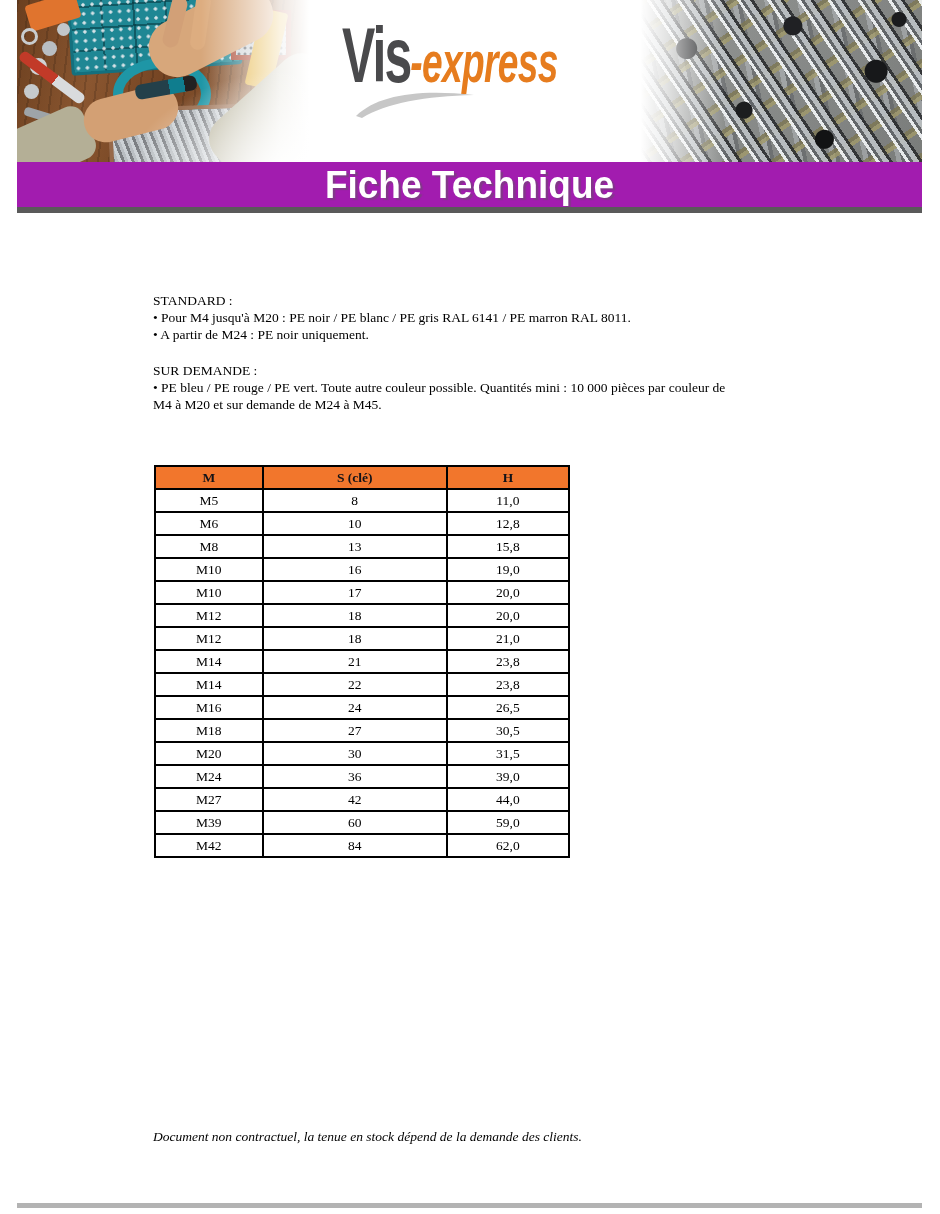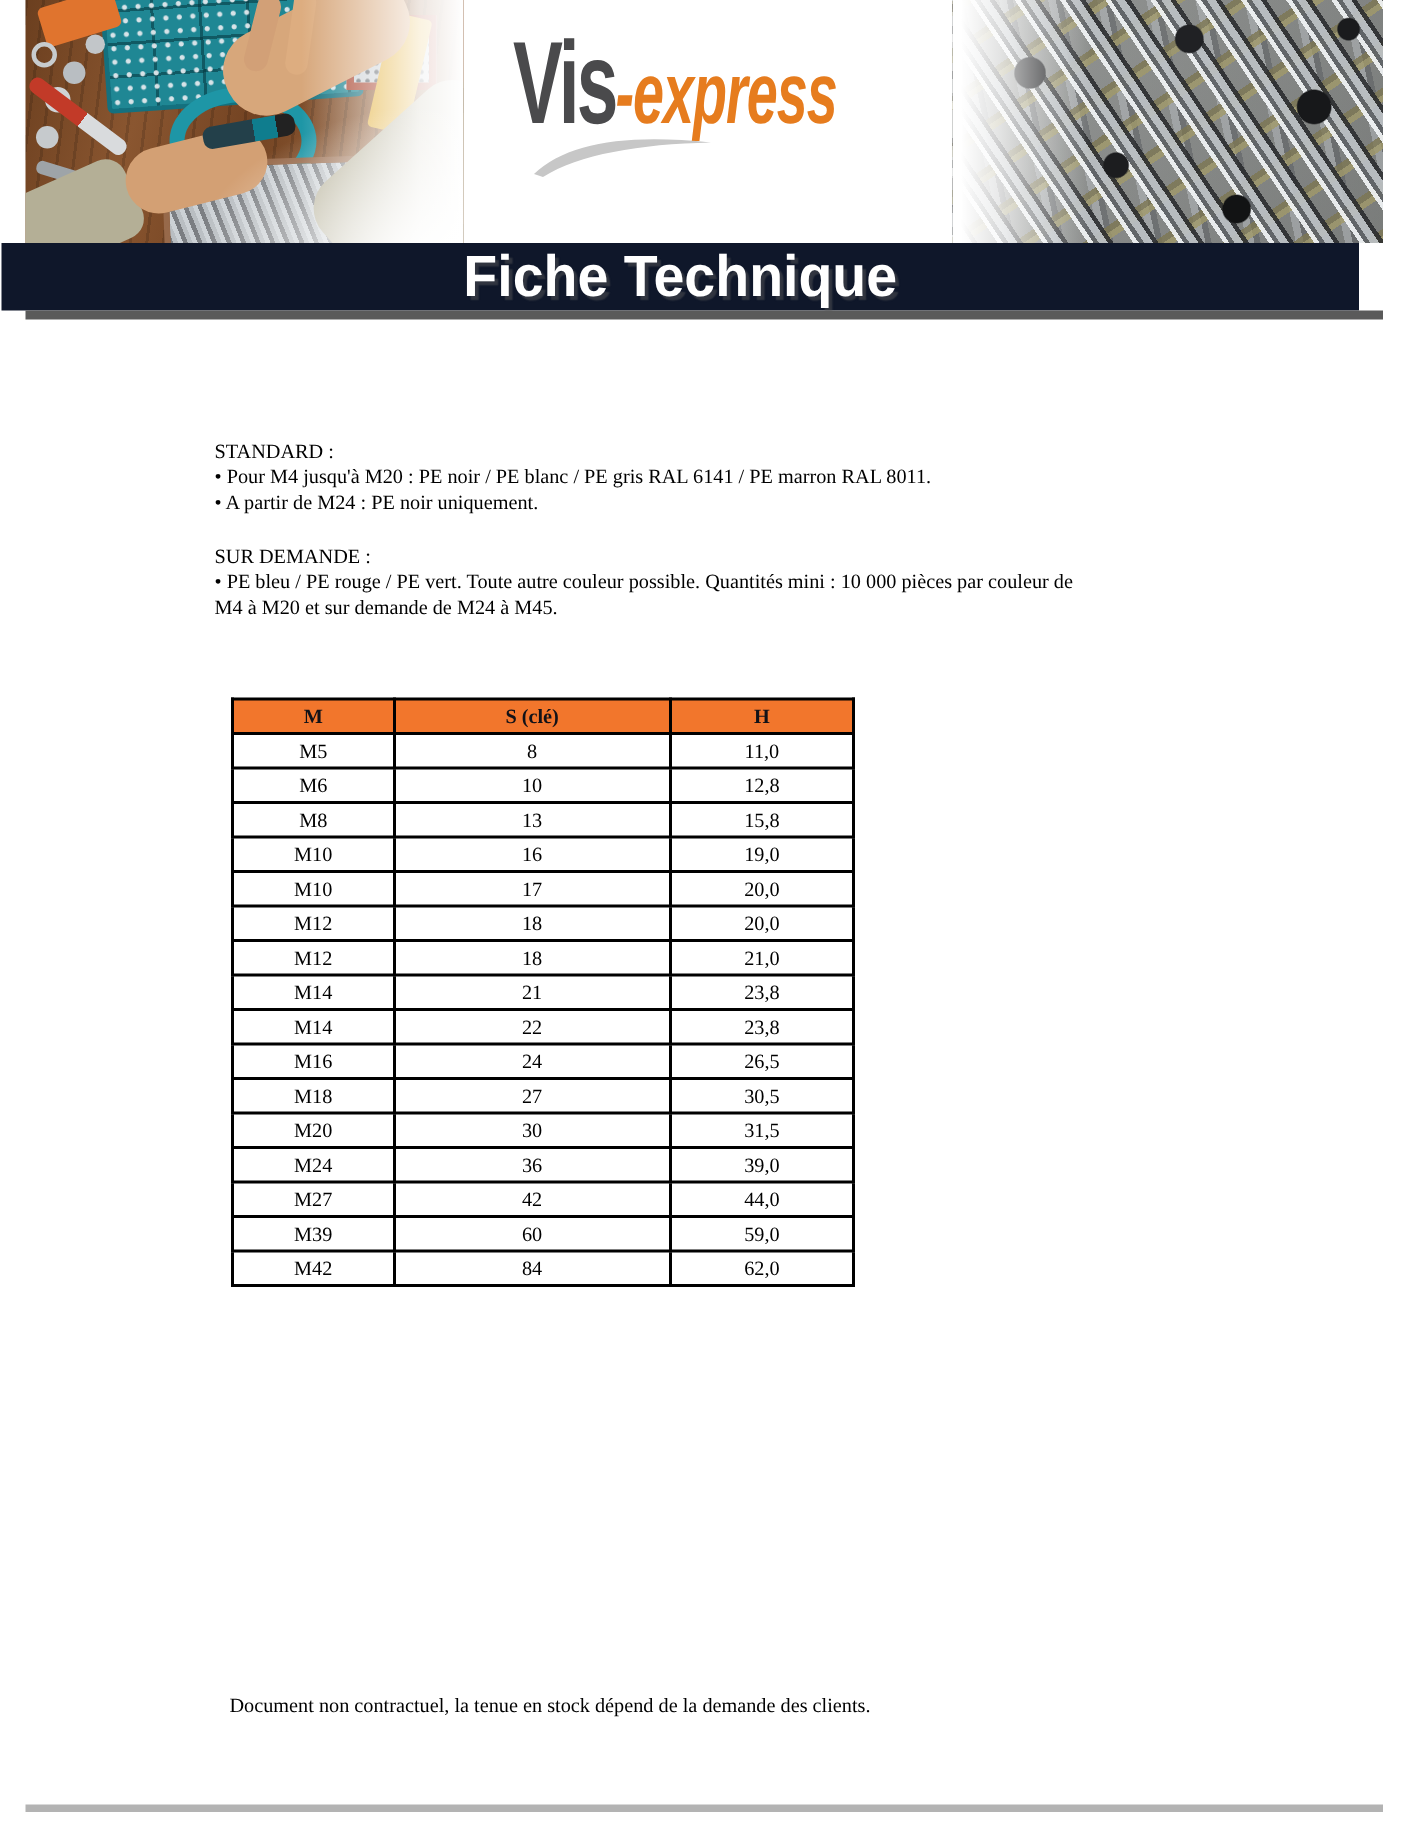--- a/index.html
+++ b/index.html
@@ -78,39 +78,39 @@
 
   
   .logo-wrap{position:absolute;left:342px;top:16px;width:280px;height:112px;}
   .logo-text{font-family:"Liberation Sans",sans-serif;font-weight:bold;white-space:nowrap;
       transform:scaleX(0.64);transform-origin:left top;line-height:1;}
   .logo-vis{font-size:78px;color:#4a4a4c;letter-spacing:-3px;}
   .logo-express{font-size:58px;font-style:italic;color:#e67c1e;letter-spacing:-1px;}
   .swoosh{position:absolute;left:8px;top:70px;width:128px;height:34px;}
 
   
-  .banner{position:absolute;left:1px;top:162px;width:905px;height:45px;background:#0f172a;
+  .banner{position:absolute;left:17px;top:162px;width:905px;height:45px;background:#a21caf;
       text-align:center;}
   .banner-title{display:inline-block;font-family:"Liberation Sans",sans-serif;font-weight:bold;
       font-size:37px;line-height:45px;color:#fff;letter-spacing:0;
       text-shadow:2.5px 2.5px 1px rgba(90,90,90,.45);transform:scaleY(1.05);}
   .banner-underline{position:absolute;left:17px;top:207px;width:905px;height:6px;background:#5a5a5a;}
 
   
-  .info{position:absolute;left:143px;top:292px;width:660px;font-size:13.5px;line-height:17px;}
+  .info{position:absolute;left:153px;top:292px;width:660px;font-size:13.5px;line-height:17px;}
   .info-gap{height:19px;}
 
   
   .data-table{position:absolute;left:154px;top:465px;width:416px;border-collapse:collapse;
       table-layout:fixed;font-size:13.5px;text-align:center;}
   .data-table th,.data-table td{border:2px solid #000;height:21px;padding:0;}
   .data-table th{background:#f2762c;color:#121218;font-weight:bold;}
 
   
-  .footer-note{position:absolute;left:153px;top:1129px;font-size:13.5px;}
+  .footer-note{position:absolute;left:153px;top:1129px;font-size:13.5px;font-style:italic;}
   .bottom-rule{position:absolute;left:17px;top:1203px;width:905px;height:5px;background:#b3b3b3;}
 </style>
 </head>
 <body>
 
 <div class="page">
 
   <div class="photo photo-left">
     <div class="shape teal-box"></div>
     <div class="shape teal-handle"></div>

